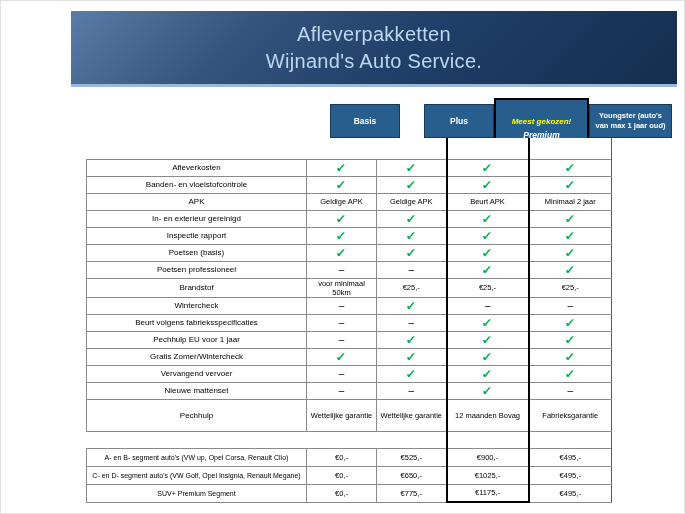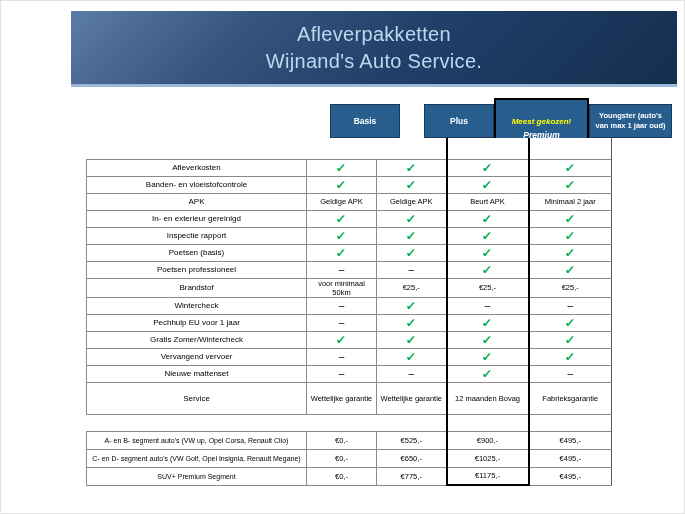--- a/index.html
+++ b/index.html
@@ -150,20 +150,27 @@
             <td class="val last">€25,-</td>
           </tr>
           <tr>
             <td class="lbl">Wintercheck</td>
             <td class="val"><span class="dash">–</span></td>
             <td class="val"><span class="check">✓</span></td>
             <td class="val prem"><span class="dash">–</span></td>
             <td class="val last"><span class="dash">–</span></td>
           </tr>
           <tr>
+            <td class="lbl">Beurt volgens fabrieksspecificaties</td>
+            <td class="val"><span class="dash">–</span></td>
+            <td class="val"><span class="dash">–</span></td>
+            <td class="val prem"><span class="check">✓</span></td>
+            <td class="val last"><span class="check">✓</span></td>
+          </tr>
+          <tr>
             <td class="lbl">Pechhulp EU voor 1 jaar</td>
             <td class="val"><span class="dash">–</span></td>
             <td class="val"><span class="check">✓</span></td>
             <td class="val prem"><span class="check">✓</span></td>
             <td class="val last"><span class="check">✓</span></td>
           </tr>
           <tr>
             <td class="lbl">Gratis Zomer/Wintercheck</td>
             <td class="val"><span class="check">✓</span></td>
             <td class="val"><span class="check">✓</span></td>
@@ -178,21 +185,21 @@
             <td class="val last"><span class="check">✓</span></td>
           </tr>
           <tr>
             <td class="lbl">Nieuwe mattenset</td>
             <td class="val"><span class="dash">–</span></td>
             <td class="val"><span class="dash">–</span></td>
             <td class="val prem"><span class="check">✓</span></td>
             <td class="val last"><span class="dash">–</span></td>
           </tr>
           <tr class="tall">
-            <td class="lbl">Service</td>
+            <td class="lbl">Pechhulp</td>
             <td class="val">Wettelijke garantie</td>
             <td class="val">Wettelijke garantie</td>
             <td class="val prem">12 maanden Bovag</td>
             <td class="val last">Fabrieksgarantie</td>
           </tr>
           <tr style="height: 15px;">
             <td class="g"></td>
             <td class="g"></td>
             <td class="g"></td>
             <td class="g prem"></td>

